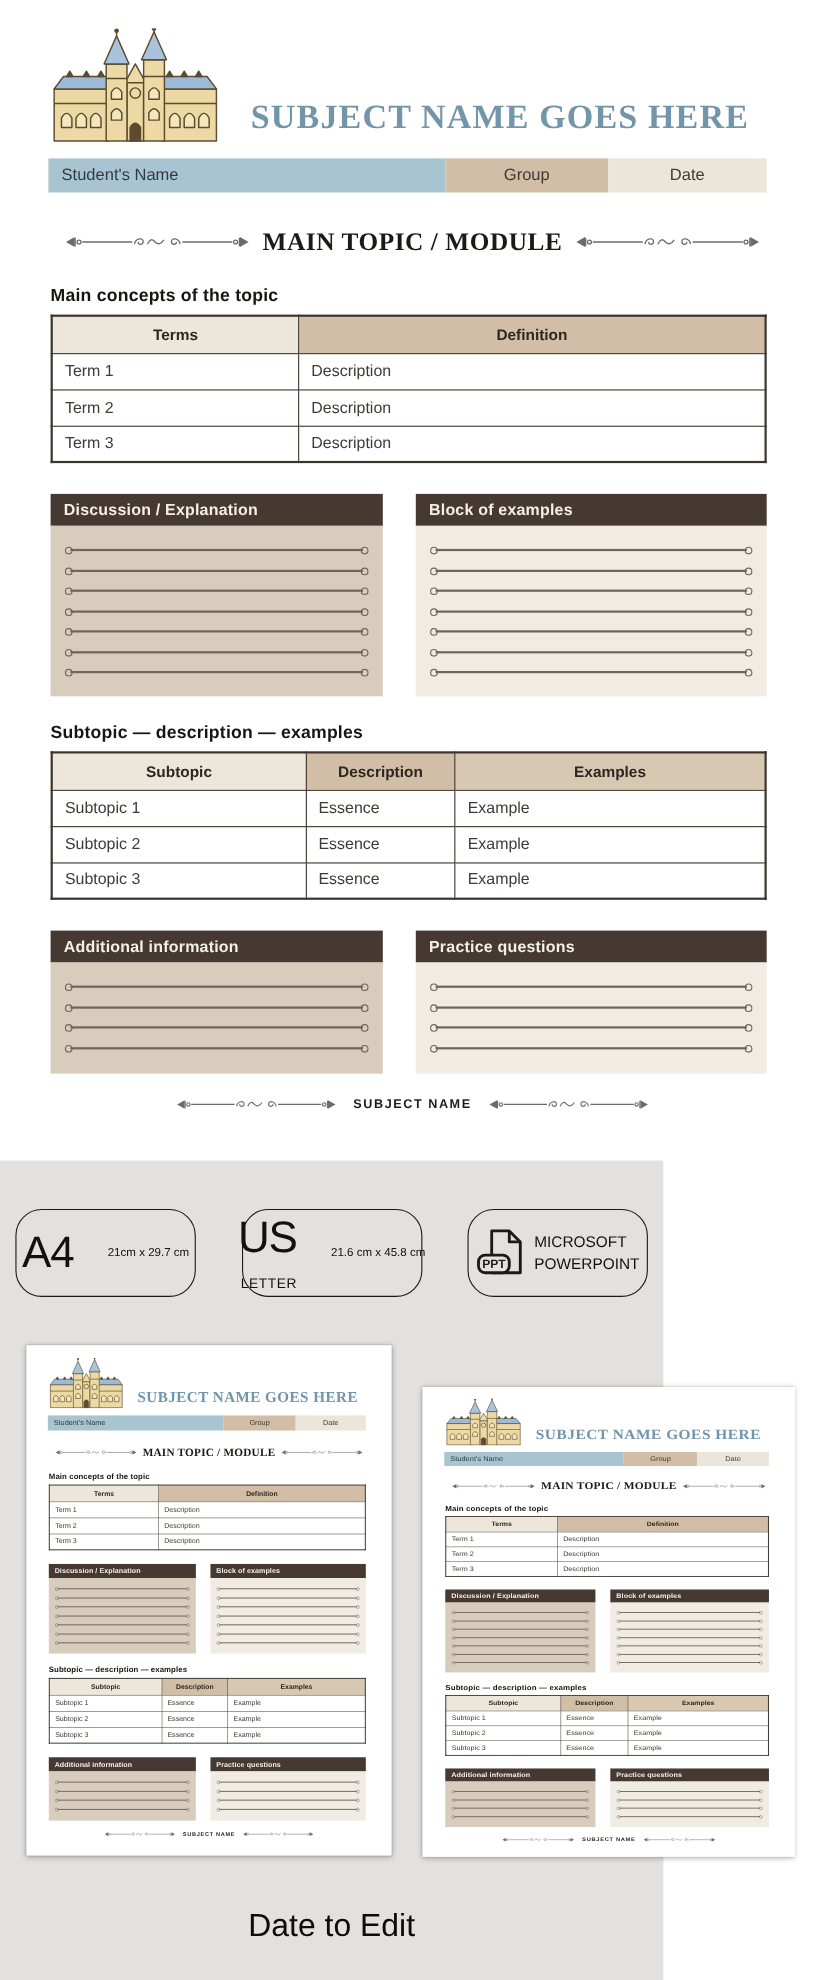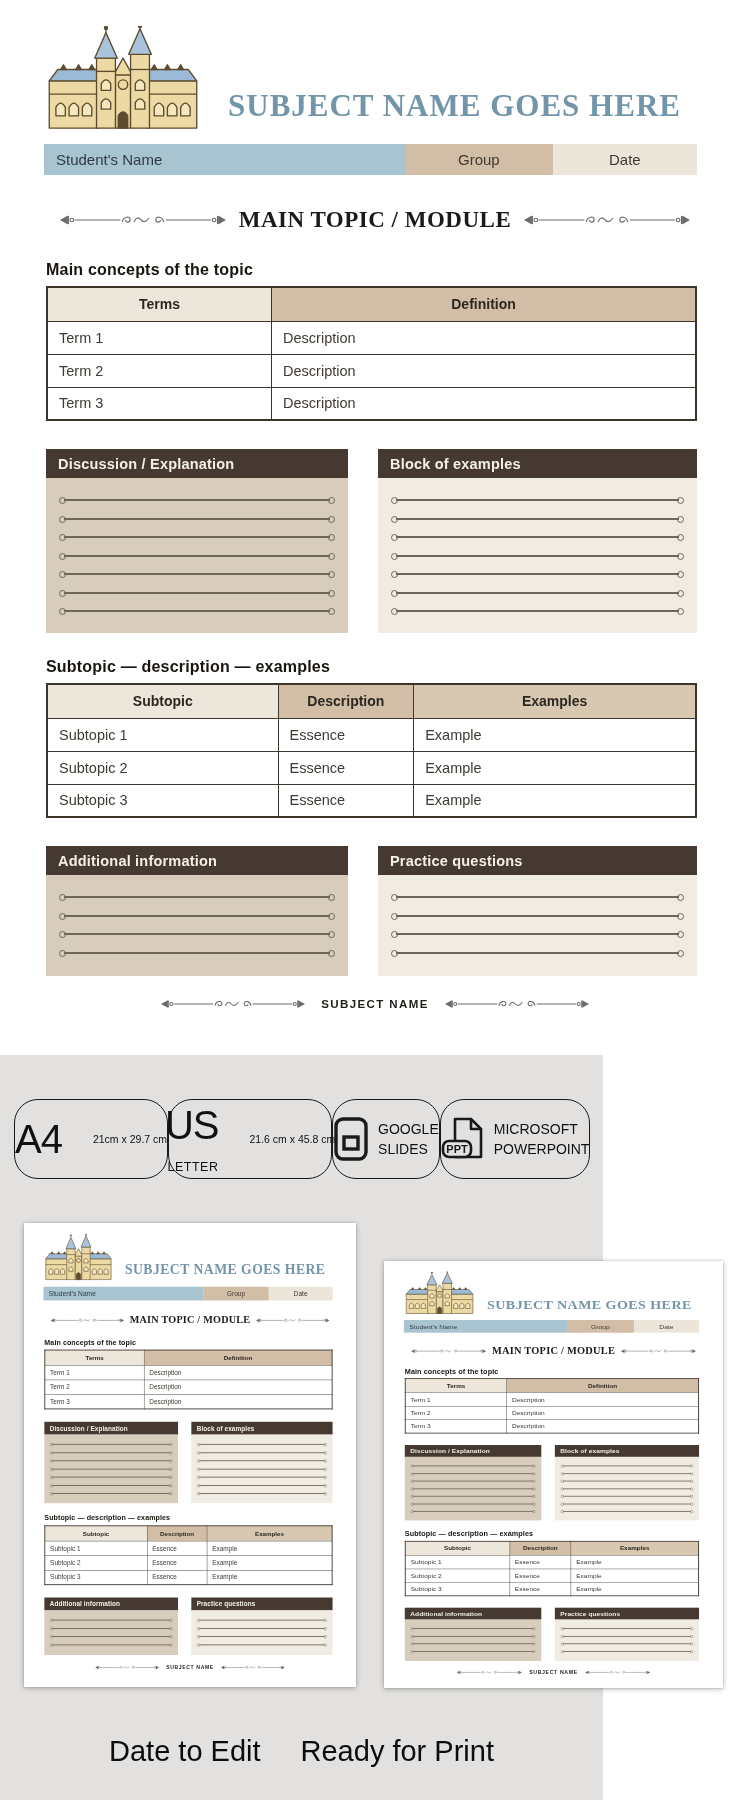--- a/index.html
+++ b/index.html
@@ -332,30 +332,20 @@
       <span class="b-size">21cm x 29.7 cm</span>
     </div>
     <div class="badge">
       <span class="b-col">
         <span class="b-big">US</span>
         <span class="b-sub">LETTER</span>
       </span>
       <span class="b-size">21.6 cm x 45.8 cm</span>
     </div>
     <div class="badge">
-      <svg class="fmt-icon" width="36" height="46" viewBox="0 0 36 46">
-        <rect x="3" y="3" width="30" height="40" rx="7" fill="none" stroke="#1a1a1a" stroke-width="3.4"></rect>
-        <rect x="11" y="21" width="14" height="12" fill="none" stroke="#1a1a1a" stroke-width="3.4"></rect>
-      </svg>
-      <span class="b-label">
-        <span>GOOGLE</span><br>
-        <span>SLIDES</span>
-      </span>
-    </div>
-    <div class="badge">
       <svg class="fmt-icon" width="44" height="48" viewBox="0 0 44 48">
         <path d="M14 4 h16 l10 10 v28 h-26 z" fill="none" stroke="#1a1a1a" stroke-width="2.6" stroke-linejoin="round"></path>
         <path d="M30 4 v10 h10" fill="none" stroke="#1a1a1a" stroke-width="2.6" stroke-linejoin="round"></path>
         <rect x="2" y="26" width="28" height="16" rx="6" fill="#e2e1df" stroke="#1a1a1a" stroke-width="2.6"></rect>
         <text x="16" y="38" text-anchor="middle" font-family="Liberation Sans, sans-serif" font-size="11" font-weight="bold" fill="#1a1a1a">PPT</text>
       </svg>
       <span class="b-label">
         <span>MICROSOFT</span><br>
         <span>POWERPOINT</span>
       </span>
@@ -838,15 +828,14 @@
         <path d="M169 7 L161 2.5 L161 11.5 Z" fill="#6b6b6b" stroke="none"></path>
       </g>
     </svg>
   </div>
 </div>
       </div>
   </div>
 
   <div class="claims">
     <span>Date to Edit</span>
-    <span>Ready for Print</span>
   </div>
 </div>
 
 </body></html>

